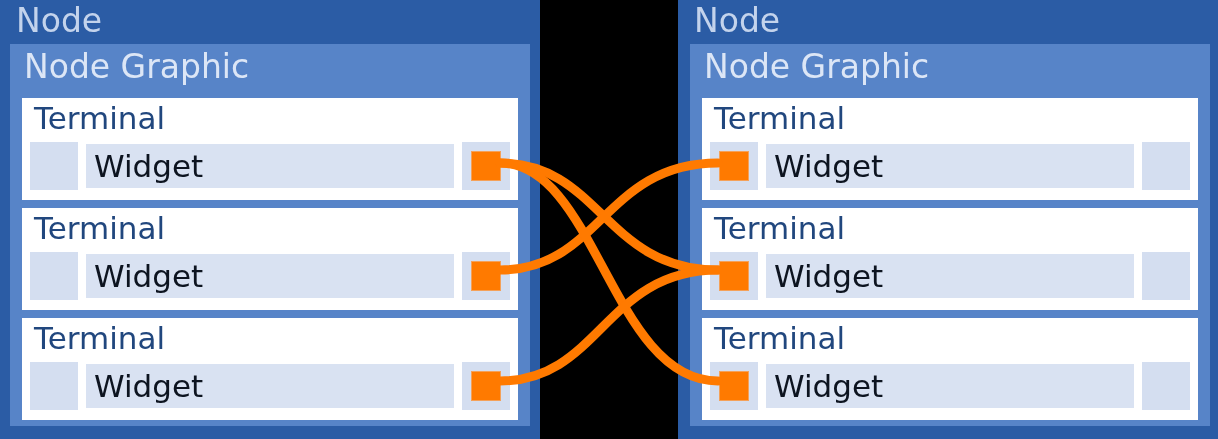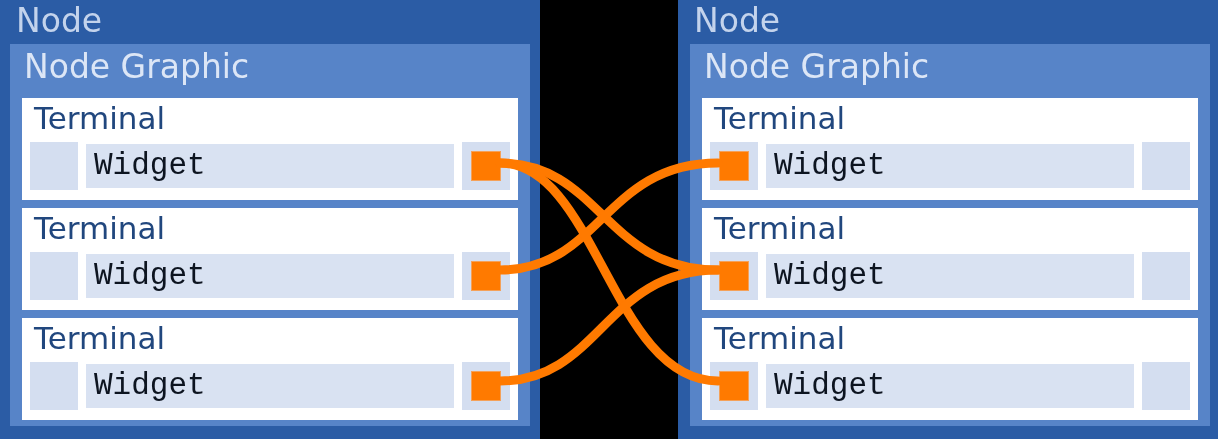--- a/index.html
+++ b/index.html
@@ -86,21 +86,20 @@
   
   .term-row {
     position: absolute;
     top: 44px;
     left: 8px;
     right: 8px;
     height: 48px;
     display: flex;
     align-items: center;
     gap: 8px;
-    font-family: Liberation Mono, monospace;
   }
 
   .slot {
     width: 48px;
     height: 48px;
     flex: 0 0 48px;
     background: #d4def0;
     box-sizing: border-box;
     display: flex;
     align-items: center;

